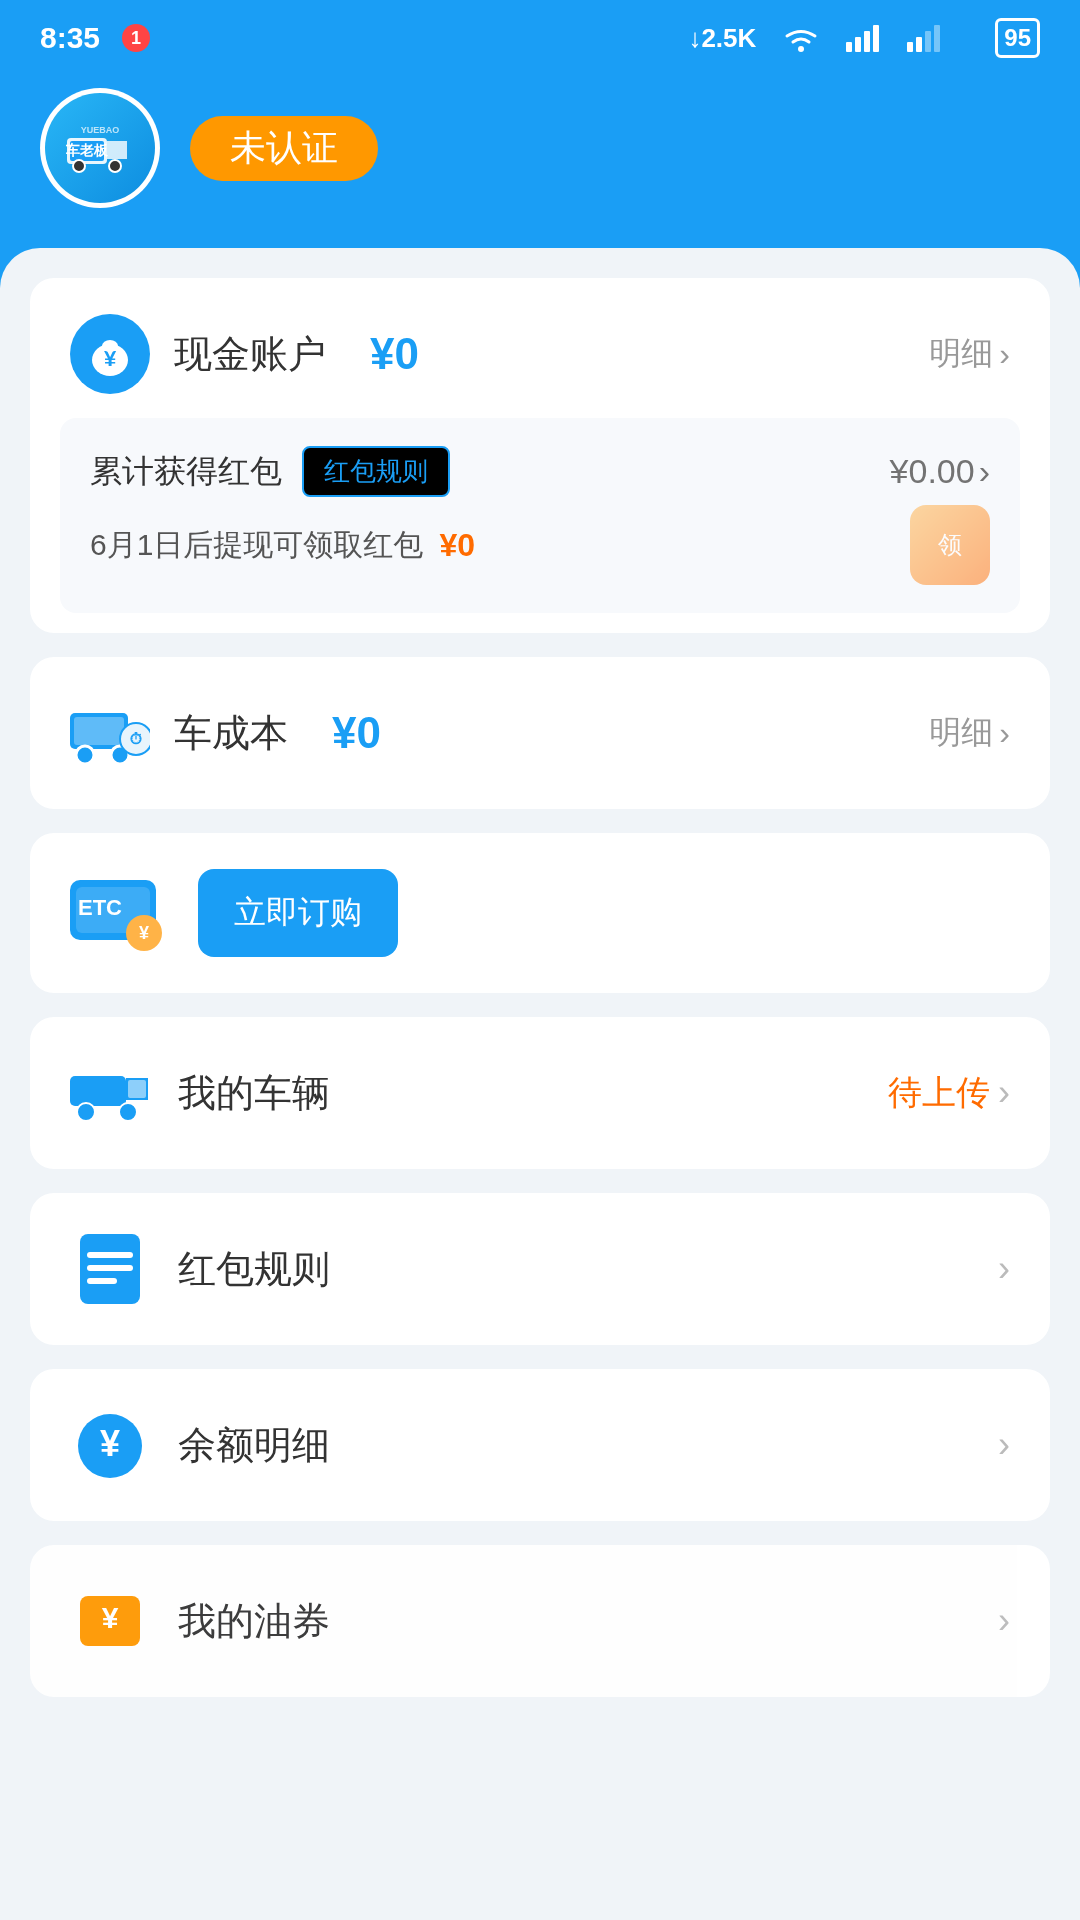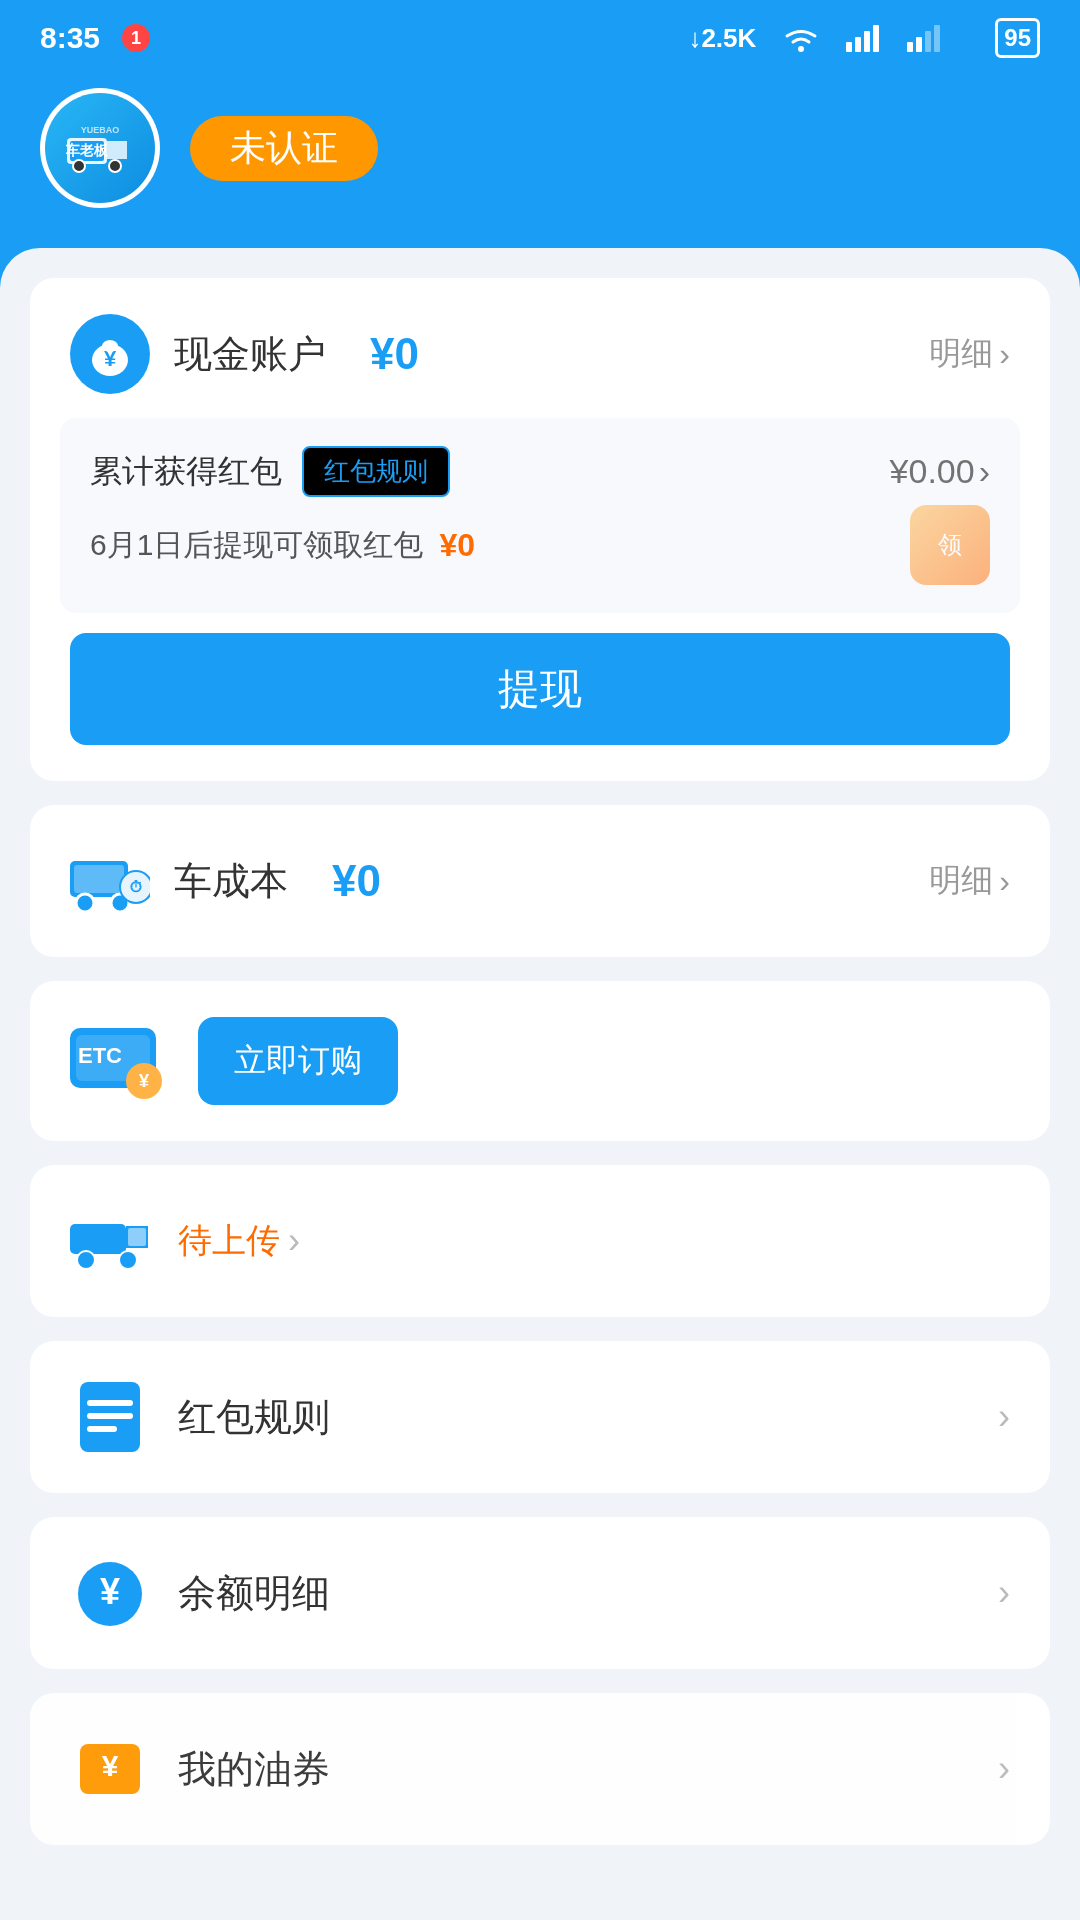--- a/index.html
+++ b/index.html
@@ -367,21 +367,20 @@
       </div>
       <div class="redpacket-row2">
         <span>6月1日后提现可领取红包</span>
         <span class="redpacket-orange">¥0</span>
         <div class="claim-btn">
           <span>领</span>
         </div>
       </div>
     </div>
 
-    <button class="withdraw-btn">提现</button>
   </div>
 
   <div class="card">
     <div class="simple-card-row">
       <div class="menu-icon">
         <svg width="80" height="60" viewBox="0 0 80 60">
           <rect x="0" y="10" width="58" height="36" rx="5" fill="#1a9ef5"></rect>
           <rect x="4" y="14" width="50" height="28" rx="3" fill="white" opacity="0.3"></rect>
           <circle cx="15" cy="52" r="9" fill="#1a9ef5" stroke="white" stroke-width="3"></circle>
           <circle cx="50" cy="52" r="9" fill="#1a9ef5" stroke="white" stroke-width="3"></circle>
@@ -418,20 +417,21 @@
     <div class="menu-card">
       <div class="menu-icon">
         <svg width="80" height="55" viewBox="0 0 80 55">
           <rect x="0" y="10" width="56" height="30" rx="5" fill="#1a9ef5"></rect>
           <polygon points="56,12 78,12 78,34 56,34" fill="#1a9ef5"></polygon>
           <rect x="58" y="14" width="18" height="18" rx="2" fill="white" opacity="0.5"></rect>
           <circle cx="16" cy="46" r="9" fill="#1a9ef5" stroke="white" stroke-width="2"></circle>
           <circle cx="58" cy="46" r="9" fill="#1a9ef5" stroke="white" stroke-width="2"></circle>
         </svg>
       </div>
+      <span class="menu-label">我的车辆</span>
       <div class="menu-value-orange">
         <span>待上传</span>
         <span class="chevron">›</span>
       </div>
     </div>
   </div>
 
   <div class="card">
     <div class="menu-card">
       <div class="menu-icon">

